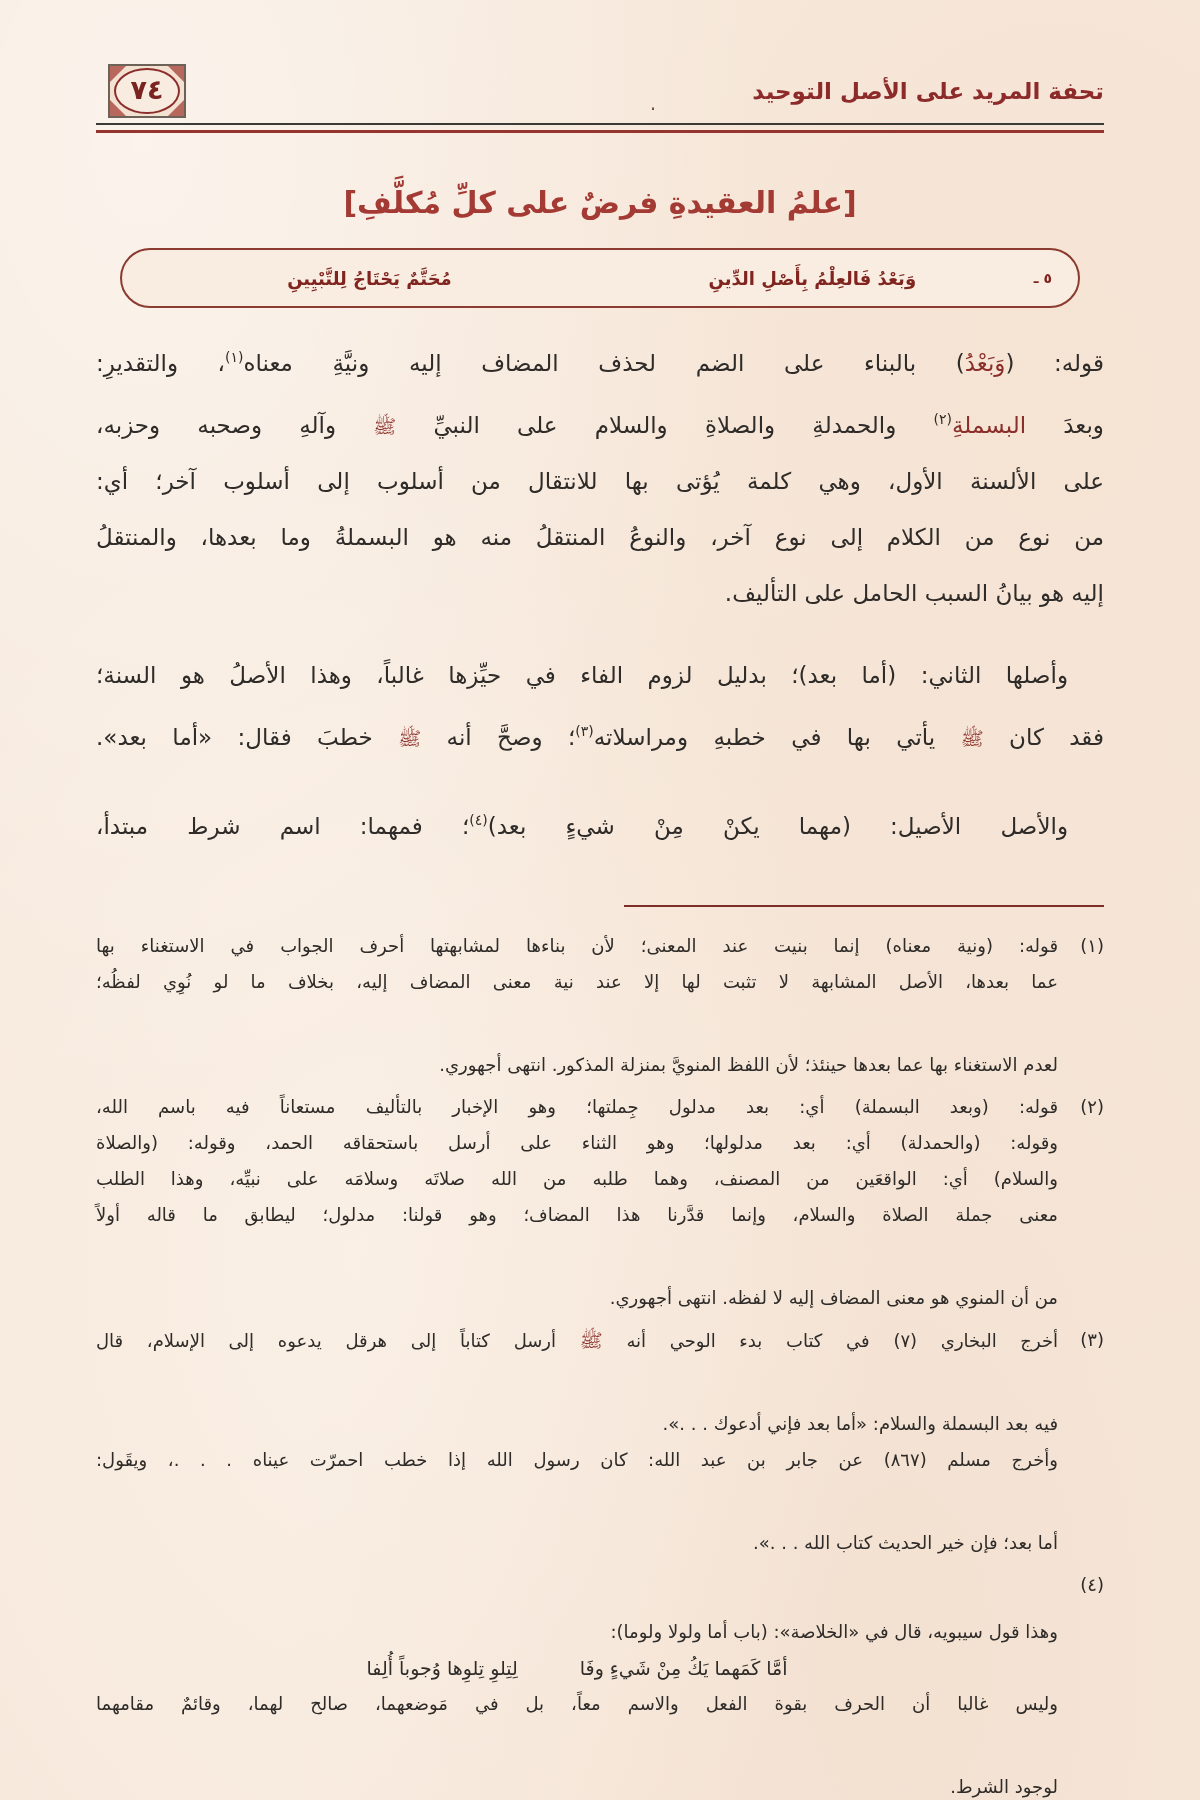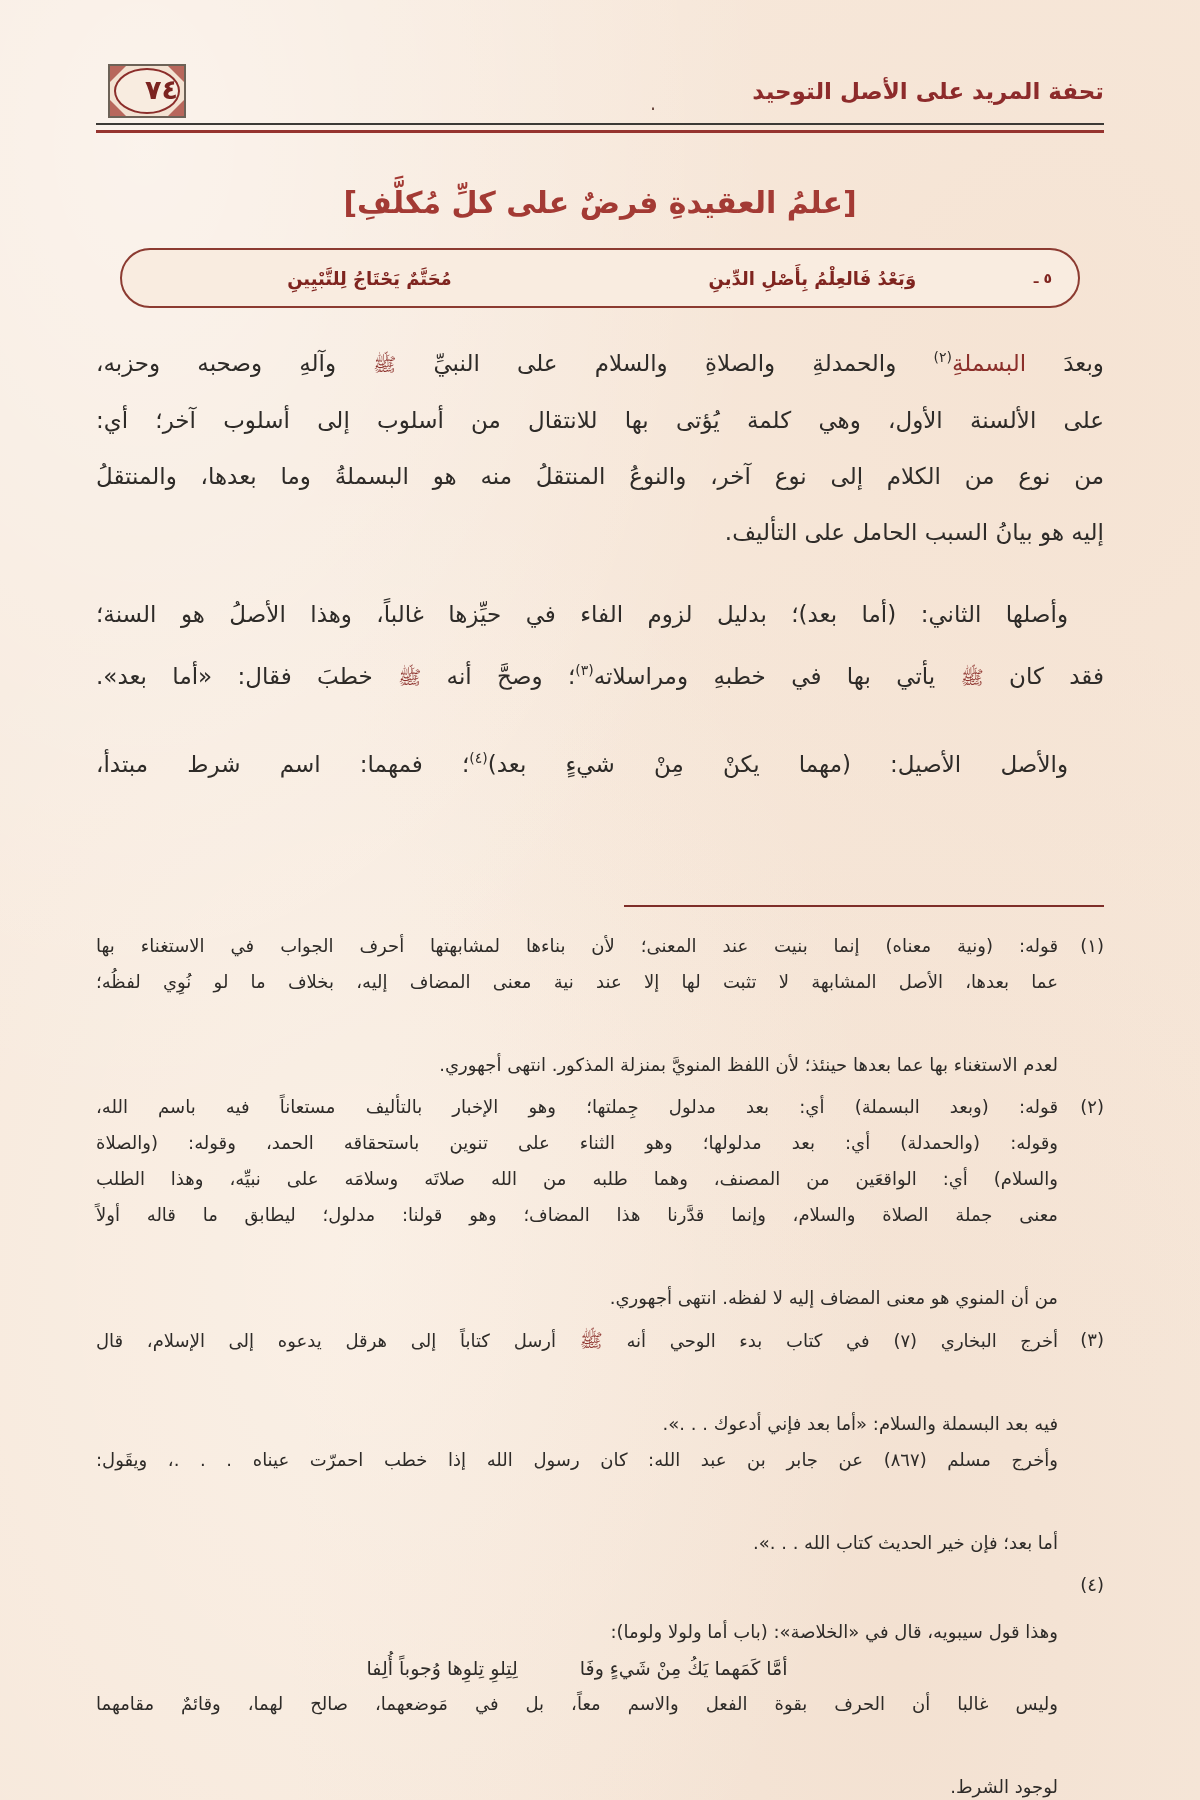--- a/index.html
+++ b/index.html
@@ -100,20 +100,21 @@
   .pn-corner.bl { bottom: 0; left: 0; clip-path: polygon(0 0, 0 100%, 100% 100%); }
   .pn-corner.br { bottom: 0; right: 0; clip-path: polygon(100% 0, 100% 100%, 0 100%); }
   .pn-oval {
     position: absolute;
     left: 6px; right: 6px; top: 4px; bottom: 4px;
     border: 2px solid #8b2d2a;
     border-radius: 50%;
     background: #f8ece0;
     display: flex;
     align-items: center;
+    justify-content: center;
   }
   .pn-text {
     font-size: 27px;
     color: #7b2320;
     font-weight: bold;
     line-height: 1;
     padding-bottom: 3px;
   }
   
   .section-heading {
@@ -272,20 +273,23 @@
     <div class="verse-inner">
       <span class="verse-num">٥ ـ</span>
       <span class="verse-hemistich verse-a">وَبَعْدُ فَالعِلْمُ بِأَصْلِ الدِّينِ</span>
       <span class="verse-hemistich verse-b">مُحَتَّمٌ يَحْتَاجُ لِلتَّبْيِينِ</span>
     </div>
   </div>
 
   <div class="body-block">
 
     <div class="body-para">
+      قوله: (<span class="nb">وَبَعْدُ</span>) بالبناء على الضم لحذف المضاف إليه ونيَّةِ معناه<sup>(١)</sup>، والتقديرِ:
+    </div>
+    <div class="body-para">
       وبعدَ <span class="nb">البسملةِ</span><sup>(٢)</sup> والحمدلةِ والصلاةِ والسلام على النبيِّ <span class="pbuh">ﷺ</span> وآلهِ وصحبه وحزبه،
     </div>
     <div class="body-para">
       على الألسنة الأول، وهي كلمة يُؤتى بها للانتقال من أسلوب إلى أسلوب آخر؛ أي:
     </div>
     <div class="body-para">
       من نوع من الكلام إلى نوع آخر، والنوعُ المنتقلُ منه هو البسملةُ وما بعدها، والمنتقلُ
     </div>
     <div class="body-para last" style="text-align-last:right;">
       إليه هو بيانُ السبب الحامل على التأليف.
@@ -318,21 +322,21 @@
         <div class="fn-line">قوله: (ونية معناه) إنما بنيت عند المعنى؛ لأن بناءها لمشابهتها أحرف الجواب في الاستغناء بها</div>
         <div class="fn-line">عما بعدها، الأصل المشابهة لا تثبت لها إلا عند نية معنى المضاف إليه، بخلاف ما لو نُوِي لفظُه؛</div>
         <div class="fn-line last">لعدم الاستغناء بها عما بعدها حينئذ؛ لأن اللفظ المنويَّ بمنزلة المذكور. انتهى أجهوري.</div>
       </div>
     </div>
 
     <div class="footnote">
       <div class="fn-marker">(٢)</div>
       <div class="fn-body">
         <div class="fn-line">قوله: (وبعد البسملة) أي: بعد مدلول جِملتها؛ وهو الإخبار بالتأليف مستعاناً فيه باسم الله،</div>
-        <div class="fn-line">وقوله: (والحمدلة) أي: بعد مدلولها؛ وهو الثناء على تنوين باستحقاقه الحمد، وقوله: (والصلاة</div>
+        <div class="fn-line">وقوله: (والحمدلة) أي: بعد مدلولها؛ وهو الثناء على أرسل باستحقاقه الحمد، وقوله: (والصلاة</div>
         <div class="fn-line">والسلام) أي: الواقعَين من المصنف، وهما طلبه من الله صلاتَه وسلامَه على نبيِّه، وهذا الطلب</div>
         <div class="fn-line">معنى جملة الصلاة والسلام، وإنما قدَّرنا هذا المضاف؛ وهو قولنا: مدلول؛ ليطابق ما قاله أولاً</div>
         <div class="fn-line last">من أن المنوي هو معنى المضاف إليه لا لفظه. انتهى أجهوري.</div>
       </div>
     </div>
 
     <div class="footnote">
       <div class="fn-marker">(٣)</div>
       <div class="fn-body">
         <div class="fn-line">

